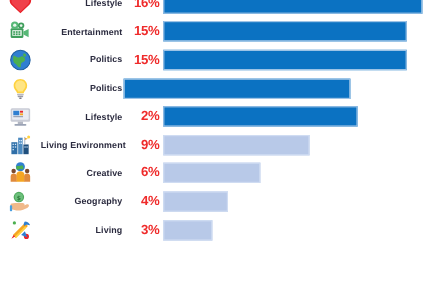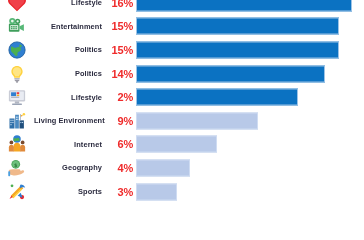--- a/index.html
+++ b/index.html
@@ -138,21 +138,20 @@
       <div class="icon-cell">
         <svg width="20" height="20" viewBox="0 0 32 32" aria-hidden="true">
           <path d="M16 3c5.2 0 9 3.9 9 8.9 0 3.4-1.7 5.3-3.1 7-.9 1.1-1.4 2-1.4 3.1h-9c0-1.1-.5-2-1.4-3.1C8.7 17.2 7 15.3 7 11.9 7 6.9 10.8 3 16 3z" fill="#ffd23f"></path>
           <path d="M16 5c3.9 0 6.8 2.9 6.8 6.7 0 2.5-1.2 3.9-2.3 5.2-.8.9-1.3 1.8-1.5 2.8h-6c-.2-1-.7-1.9-1.5-2.8-1.1-1.3-2.3-2.7-2.3-5.2C9.2 7.9 12.1 5 16 5z" fill="#ffe584"></path>
           <rect x="11.5" y="22.5" width="9" height="2.3" rx="1" fill="#b9b9c2"></rect>
           <rect x="12.3" y="25.3" width="7.4" height="2.1" rx="1" fill="#9a9aa6"></rect>
           <rect x="14.3" y="27.6" width="3.4" height="2" rx="1" fill="#7d7d88"></rect>
         </svg>
       </div>
       <div class="label-cell">Politics</div>
-      <div class="pct-cell">14%</div>
       <div class="bar-cell">
         <div class="bar" style="width: 189.412px; background: rgb(11, 114, 194);"></div>
       </div>
     </div>
     <div class="row">
       <div class="icon-cell">
         <svg width="20" height="20" viewBox="0 0 32 32" aria-hidden="true">
           <rect x="3" y="5" width="26" height="18" rx="2" fill="#c9ccd6"></rect>
           <rect x="5" y="7" width="22" height="13.6" rx="1" fill="#e9ecf3"></rect>
           <rect x="6.5" y="8.5" width="8" height="6" fill="#2f7fd1"></rect>
@@ -204,21 +203,21 @@
           <path d="M11 6.5c2.5 1 5 .5 7.5-.5 1.5 1.5 2 3.5 1 5.5-2.5-1-5.5-.5-8 .8-1.2-1.6-1.4-4-0.5-5.8z" fill="#4caf50"></path>
           <path d="M16 14c3.2 0 5.5 2.2 5.5 5.2V28h-11v-8.8C10.5 16.2 12.8 14 16 14z" fill="#f5a623"></path>
           <circle cx="16" cy="11.6" r="0" fill="none"></circle>
           <path d="M7 17c2.4 0 4 1.6 4 4v7H3v-7c0-2.4 1.6-4 4-4z" fill="#e08a3c"></path>
           <circle cx="7" cy="13.5" r="3" fill="#7b4a2d"></circle>
           <path d="M25 17c2.4 0 4 1.6 4 4v7h-8v-7c0-2.4 1.6-4 4-4z" fill="#e08a3c"></path>
           <circle cx="25" cy="13.5" r="3" fill="#7b4a2d"></circle>
           <circle cx="16" cy="11" r="0" fill="none"></circle>
         </svg>
       </div>
-      <div class="label-cell">Internet</div>
+      <div class="label-cell">Creative</div>
       <div class="pct-cell">6%</div>
       <div class="bar-cell">
         <div class="bar light" style="width: 81.1765px; background: rgb(184, 201, 232);"></div>
       </div>
     </div>
     <div class="row">
       <div class="icon-cell">
         <svg width="20" height="20" viewBox="0 0 32 32" aria-hidden="true">
           <path d="M3 19c3-1 6-1.5 9-1h7c1.6 0 2.6 1 2.6 2.1s-1 2.1-2.6 2.1h-5c4 .3 6.8-.4 9.8-2.2 1.6-1 3.4-.2 3.6 1.3.2 1.4-1 2.4-2.4 3.2-4.6 2.6-9.4 3.7-14.4 3.3L3 26z" fill="#f0b98a"></path>
           <circle cx="14" cy="10" r="7" fill="#4fa85d"></circle>
@@ -238,21 +237,21 @@
         <svg width="20" height="20" viewBox="0 0 32 32" aria-hidden="true">
           <path d="M6 22l16-16 4 4-16 16z" fill="#f5a623"></path>
           <path d="M8.5 24.5L22.5 10.5l1.6 1.6L10.1 26.1z" fill="#ffd23f"></path>
           <path d="M4 27l3-5 2 2z" fill="#e8232a"></path>
           <path d="M22 4c3 0 6 2 7 5-3-1-6-1-8 1-1-2-.5-4.5 1-6z" fill="#2f7fd1"></path>
           <circle cx="24" cy="24" r="3.4" fill="#e8232a"></circle>
           <circle cx="8" cy="6" r="2.2" fill="#4caf50"></circle>
           <path d="M17 22l8 3-3-8z" fill="#2f7fd1"></path>
         </svg>
       </div>
-      <div class="label-cell">Sports</div>
+      <div class="label-cell">Living</div>
       <div class="pct-cell">3%</div>
       <div class="bar-cell">
         <div class="bar light" style="width: 40.5882px; background: rgb(184, 201, 232);"></div>
       </div>
     </div>
     <div class="row">
       <div class="icon-cell">
         <svg width="20" height="20" viewBox="0 0 32 32" aria-hidden="true">
           <rect x="4" y="6" width="24" height="20" rx="2" fill="#6dbf6d"></rect>
           <rect x="6" y="8" width="20" height="16" rx="1" fill="#eef7ee"></rect>

